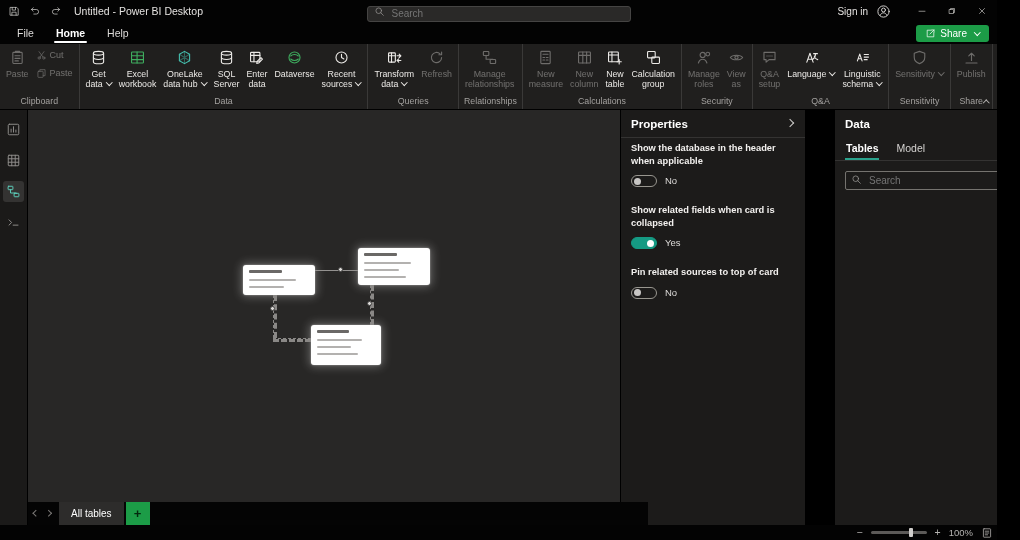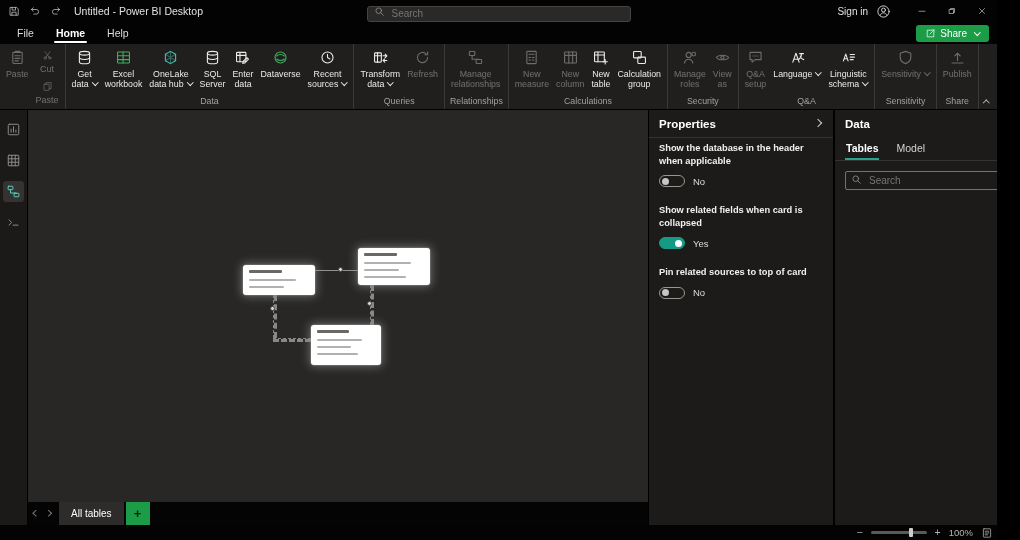--- a/index.html
+++ b/index.html
@@ -41,49 +41,49 @@
   .share-btn .ic{width:11px;height:11px}
   
   .ribbon{position:absolute;left:0;top:44px;width:100%;height:66px;background:#201f1e;border-bottom:1px solid #000;display:flex}
   .rb-group{display:flex;flex-direction:column;border-right:1px solid #3a3938;padding:3px 3px 0;flex:none}
   .rb-btns{display:flex;align-items:flex-start;gap:1px;flex:1}
   .rb-btn{display:flex;flex-direction:column;align-items:center;gap:3px;padding:2px 3px;font-size:8.8px;line-height:1.15;text-align:center;color:#eceae7;border-radius:2px}
   .rb-btn .ic{width:17px;height:17px}
   .rb-label{white-space:pre-line}
   .rb-btn.disabled{opacity:.38}
   .rb-small-col{display:flex;flex-direction:column;gap:5px;padding-top:2px}
-  .rb-btn.small{flex-direction:column;padding:1px 3px;font-size:9px}
+  .rb-btn.small{flex-direction:row;padding:1px 3px;font-size:9px}
   .rb-btn.small .ic{width:11px;height:11px}
   .rb-group-label{font-size:8.8px;color:#a3a19f;text-align:center;padding:3px 2px 3px;white-space:nowrap}
   .rb-collapse{position:absolute;right:8px;bottom:4px;color:#b5b3b1}
   
   .sidebar{position:absolute;left:0;top:110px;width:28px;height:415px;background:#1b1a19;border-right:1px solid #000;display:flex;flex-direction:column;align-items:center;padding-top:9px;gap:10px}
   .side-btn{width:21px;height:21px;display:flex;align-items:center;justify-content:center;color:#8f8d8b;border-radius:3px}
   .side-btn svg{width:15px;height:15px}
   .side-btn.active{color:#5ecfbb;background:#343332}
   .canvas{position:absolute;left:28px;top:110px;width:620px;height:392px;background:#282726;overflow:hidden}
   .card{position:absolute;background:#fff;border-radius:3px;box-shadow:0 0 10px 2px rgba(255,255,255,.28),0 0 2px rgba(255,255,255,.5);padding:5px 6px}
   .card-title{height:3px;background:#6a6866;border-radius:1px;width:55%;margin-bottom:6px}
   .card-line{height:2px;background:#b3b1af;border-radius:1px;margin-bottom:5px}
   .conn{position:absolute}
   .conn.h{height:0;border-top:1px solid #93918f}
   .conn.v{width:0;border-left:1px solid #93918f}
   .conn.dashed{border-style:dashed;border-color:#8a8886}
   .dot{position:absolute;width:5px;height:5px;border-radius:50%;background:#dcdad8;border:1px solid #454443;transform:translate(-3px,-3px)}
   
-  .props{position:absolute;left:648px;top:110px;width:185px;height:415px;background:#1c1b1a;border-left:1px solid #000}
+  .props{position:absolute;left:620px;top:110px;width:185px;height:415px;background:#1c1b1a;border-left:1px solid #000}
   .panel-header{display:flex;align-items:center;justify-content:space-between;padding:8px 10px 7px;font-size:11.5px;font-weight:700;color:#fff}
   .panel-header .chev{color:#cfcdcb}
   .panel-divider{height:1px;background:#343332}
   .section-row{display:flex;align-items:center;gap:7px;padding:8px 10px;font-size:10.5px;color:#ececea}
   .section-row .chev{margin-left:0;color:#cfcdcb}
   .settings{padding:4px 10px 0}
   .setting{margin-bottom:17px}
   .setting-label{font-size:9.3px;font-weight:700;color:#f2f0ee;line-height:1.35;margin-bottom:8px}
-  .setting-row{display:flex;align-items:center;gap:8px}
+  .setting-row{display:flex;gap:8px}
   .toggle{width:26px;height:12px;border-radius:7px;border:1px solid #98968f;position:relative;flex:none}
   .toggle .knob{position:absolute;left:2px;top:1.5px;width:7px;height:7px;border-radius:50%;background:#c8c6c4}
   .toggle.on{background:var(--toggle-on,#159a83);border-color:var(--toggle-on,#159a83)}
   .toggle.on .knob{left:auto;right:2px;background:#fff}
   .toggle-value{font-size:9.5px;color:#dddbd9}
   
   .datapanel{position:absolute;left:834px;top:110px;width:186px;height:415px;background:#1c1b1a;border-left:1px solid #000}
   .dp-tabs{display:flex;gap:16px;padding:2px 10px 0;border-bottom:1px solid #343332}
   .dp-tab{font-size:10.5px;color:#d4d2d0;padding:3px 1px 6px;position:relative}
   .dp-tab.active{color:#fff;font-weight:700}

